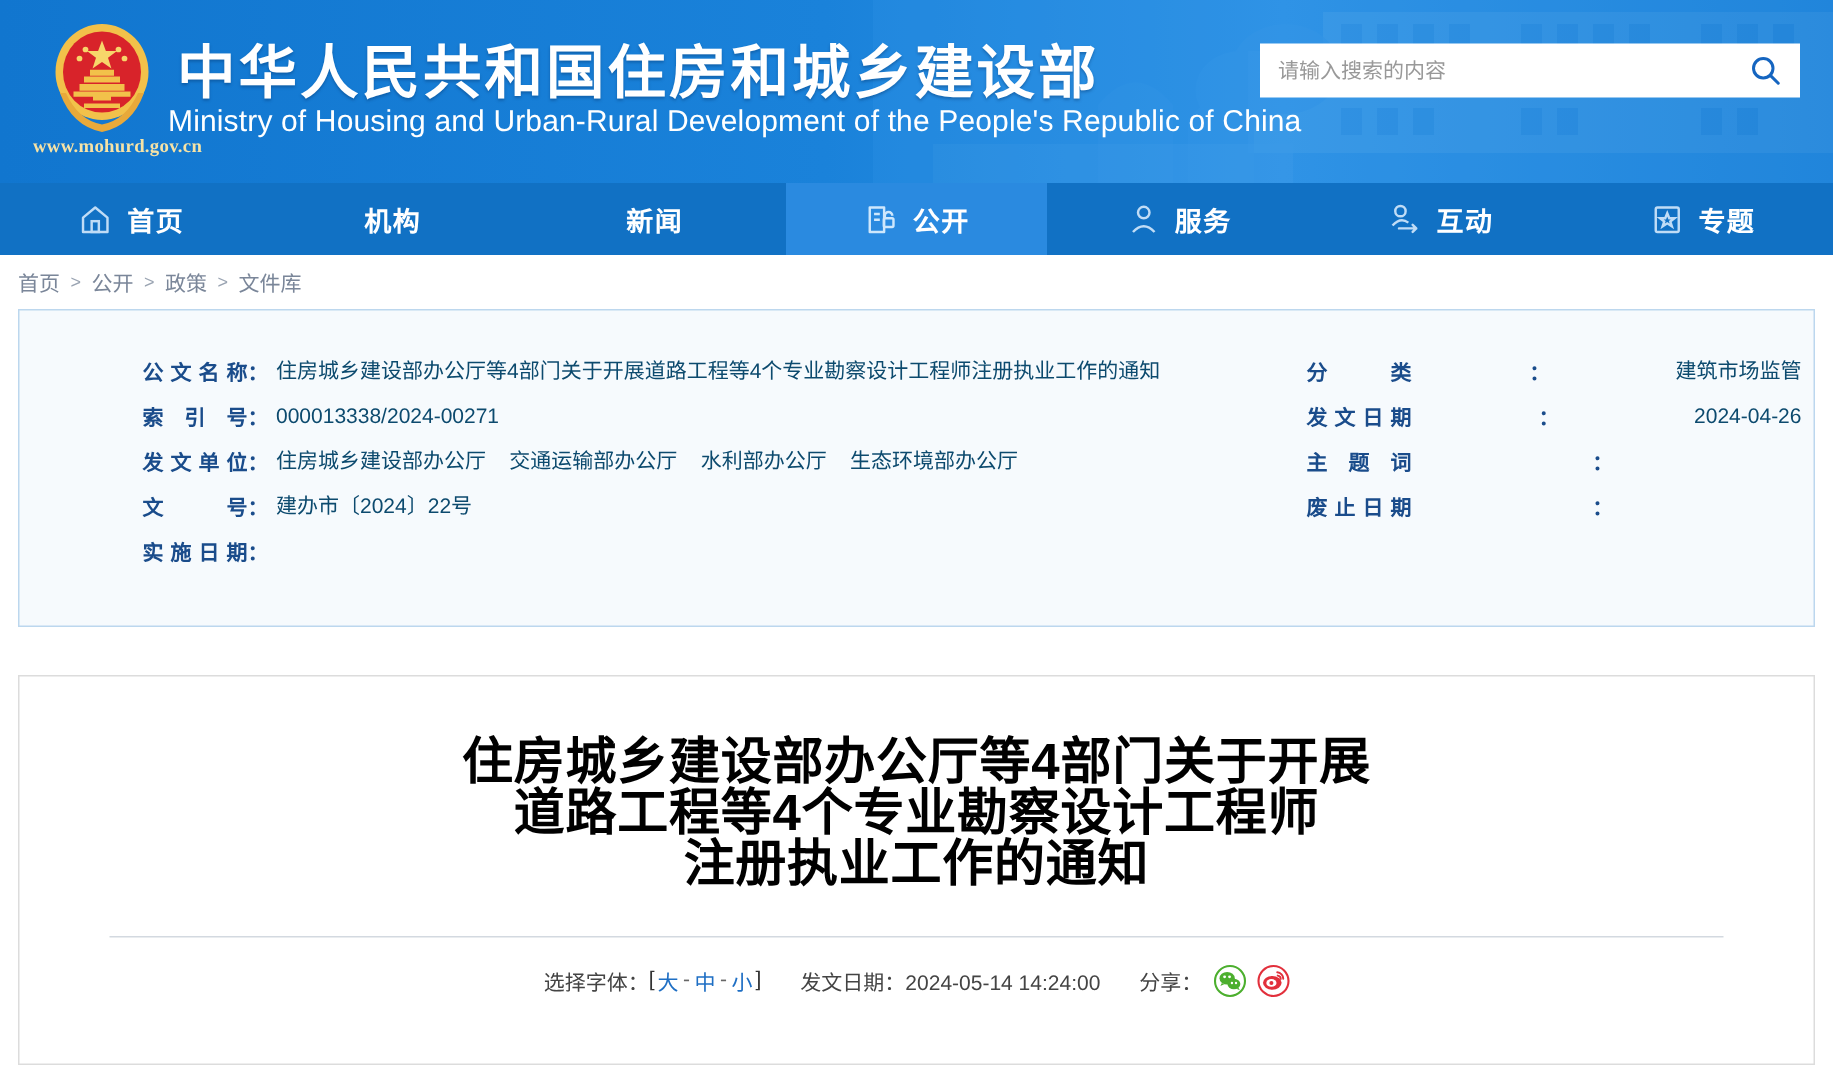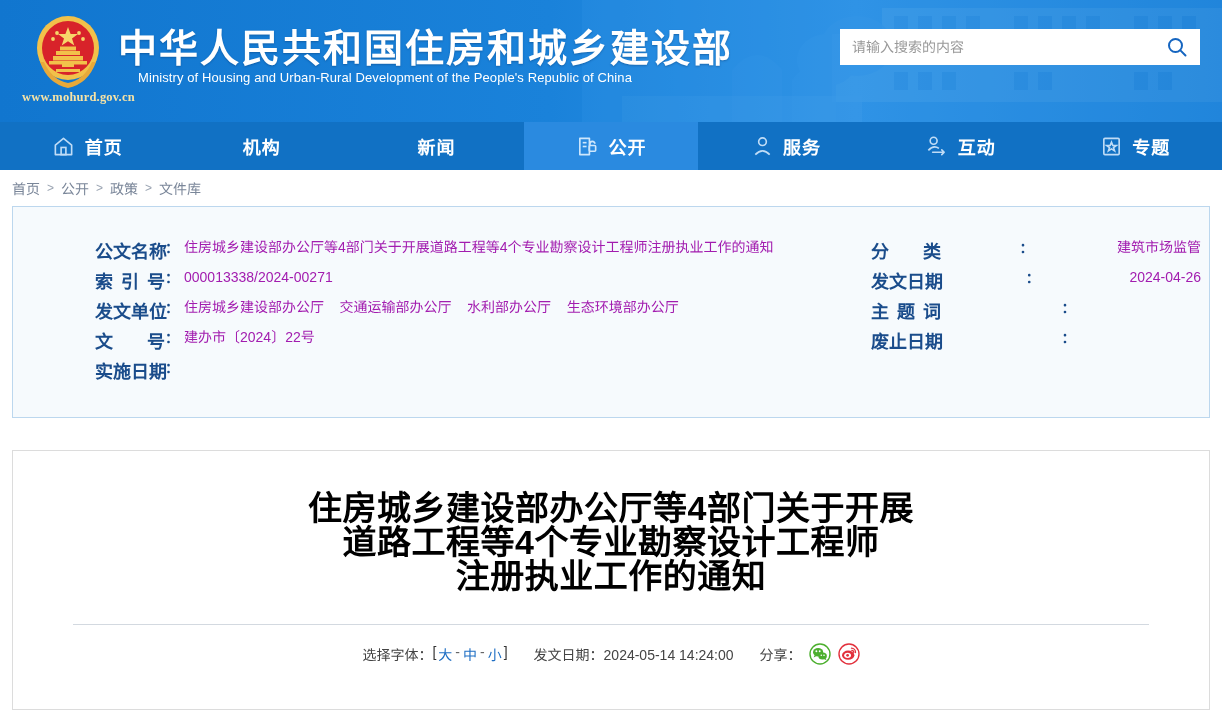--- a/index.html
+++ b/index.html
@@ -61,22 +61,22 @@
     left: 118px; top: 17px;
     font-size: 39px;
     font-weight: bold;
     color: #ffffff;
     letter-spacing: 2px;
     white-space: nowrap;
     text-shadow: 0 1px 2px rgba(0,40,90,.35);
   }
   .title-en {
     position: absolute;
-    left: 138px; top: 70px;
-    font-size: 13px;
+    left: 112px; top: 70px;
+    font-size: 20px;
     color: #ffffff;
     white-space: nowrap;
     letter-spacing: .1px;
   }
 
   
   .search-box {
     position: absolute;
     left: 840px; top: 29px;
     width: 360px; height: 36px;
@@ -164,37 +164,37 @@
   }
   .meta-row {
     display: flex;
     align-items: flex-start;
     padding: 0 0 0 82px;
     height: 30px;
   }
   .meta-label {
     flex: none;
     width: 70px;
-    font-size: 18px;
+    font-size: 14px;
     font-weight: bold;
     color: #1a4c8b;
     text-align: justify;
     text-align-last: justify;
     white-space: nowrap;
   }
   .meta-colon {
     flex: none;
     font-size: 14px;
     font-weight: bold;
     color: #1a4c8b;
     margin-right: 5px;
   }
   .meta-value {
     font-size: 14px;
-    color: #a21caf;
+    color: #0c4a6e;
     white-space: pre;
     line-height: 20px;
   }
   
   .meta-right {
     position: absolute;
     left: 858px;
     top: 30px;
     width: 330px;
   }

